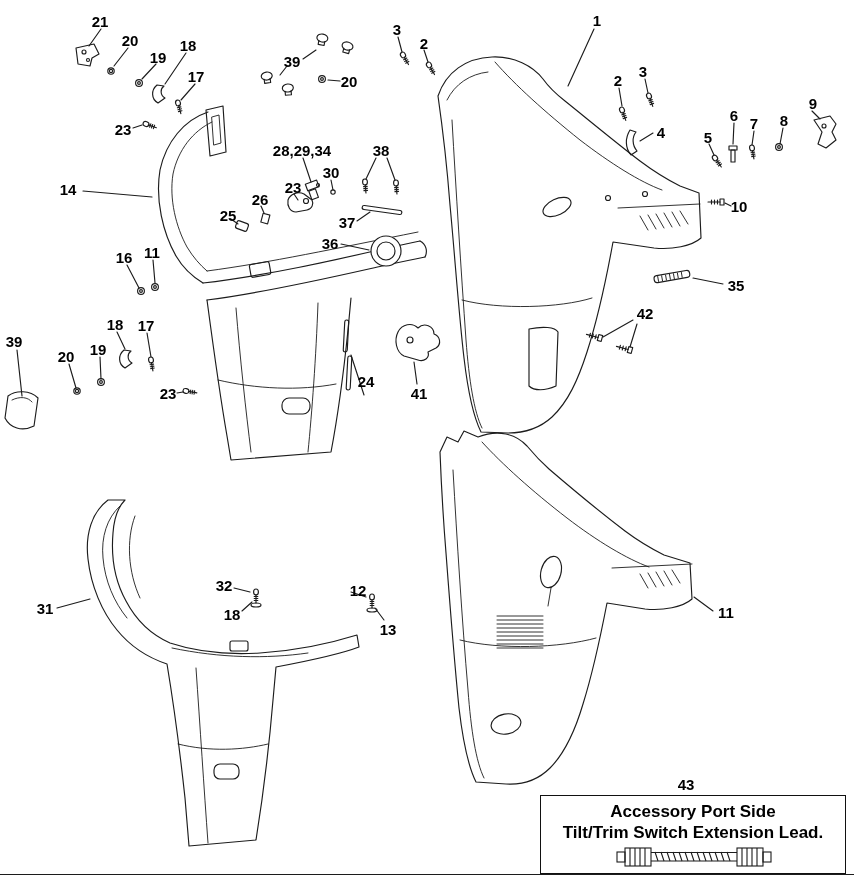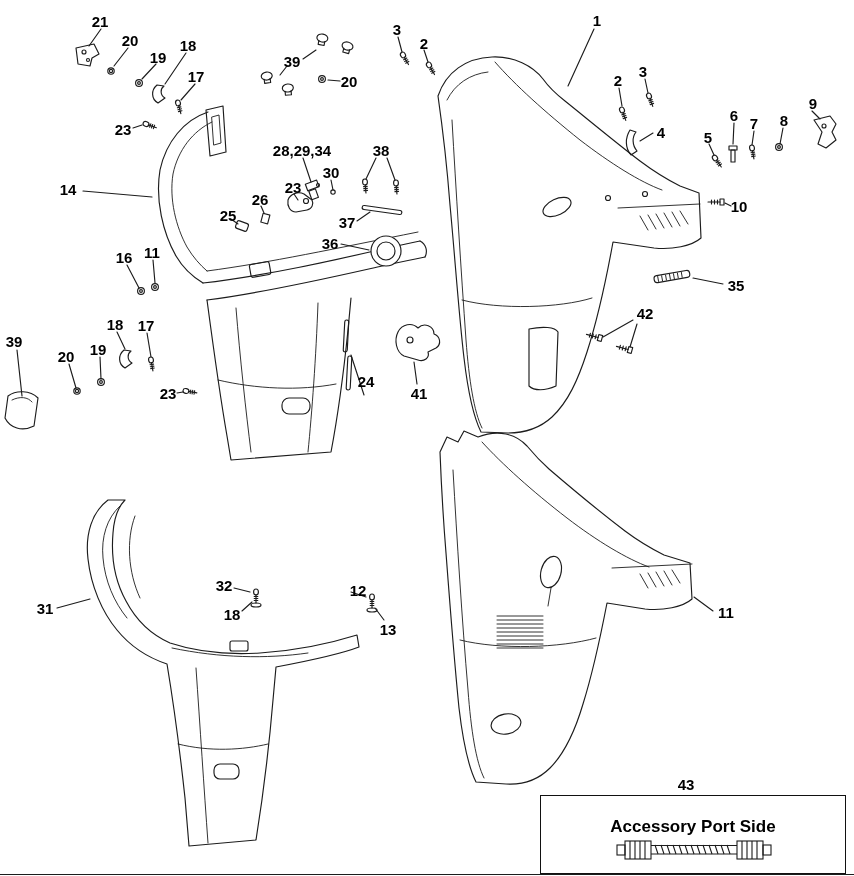--- a/index.html
+++ b/index.html
@@ -8,21 +8,21 @@
   svg.diagram { position:absolute; left:0; top:0; }
   svg.diagram * { stroke:#1c1c1c; stroke-width:1.15; fill:none; stroke-linecap:round; stroke-linejoin:round; }
   svg.diagram .solid { fill:#ffffff; }
   svg.diagram .leader { stroke:#000; stroke-width:1; }
   svg.diagram .thin { stroke-width:0.9; }
   .co { position:absolute; transform:translate(-50%,-50%); font-weight:bold; font-size:15px;
         color:#000; white-space:nowrap; z-index:5; }
   .acc-box { position:absolute; left:540px; top:795px; width:306px; height:79px; box-sizing:border-box;
              border:1.6px solid #111; background:#fff; text-align:center; z-index:4; }
   .acc-line { font-weight:bold; font-size:17px; line-height:1.25; color:#000; }
-  .acc-line.first { margin-top:20px; }
+  .acc-line.first { margin-top:5px; }
   .lead-svg * { stroke:#1c1c1c; stroke-width:1.1; fill:none; }
 </style>
 </head>
 <body>
 
 <div class="stage">
 
   <svg class="diagram" width="854" height="876" viewBox="0 0 854 876">
     <defs>
       <g id="screw">
@@ -314,20 +314,21 @@
   <div class="co" style="left:224px;top:585px">32</div>
   <div class="co" style="left:232px;top:614px">18</div>
   <div class="co" style="left:358px;top:590px">12</div>
   <div class="co" style="left:388px;top:629px">13</div>
   <div class="co" style="left:726px;top:612px">11</div>
 
   <div class="co" style="left:686px;top:784px">43</div>
 
   <div class="acc-box">
     <div class="acc-line first">Accessory Port Side</div>
+    <div class="acc-line">Tilt/Trim Switch Extension Lead.</div>
     <svg class="lead-svg" width="306" height="26" viewBox="0 0 306 26">
       <rect x="76" y="8" width="8" height="10"></rect>
       <rect x="84" y="4" width="26" height="18"></rect>
       <path d="M89,4 V22 M94,4 V22 M99,4 V22 M104,4 V22"></path>
       <path d="M110,8.5 H196 M110,17 H196"></path>
       <path d="M114,8 l3,9 M120,8 l3,9 M126,8 l3,9 M132,8 l3,9 M138,8 l3,9 M144,8 l3,9 M150,8 l3,9 M156,8 l3,9 M162,8 l3,9 M168,8 l3,9 M174,8 l3,9 M180,8 l3,9 M186,8 l3,9"></path>
       <rect x="196" y="4" width="26" height="18"></rect>
       <path d="M201,4 V22 M206,4 V22 M211,4 V22 M216,4 V22"></path>
       <rect x="222" y="8" width="8" height="10"></rect>
     </svg>

